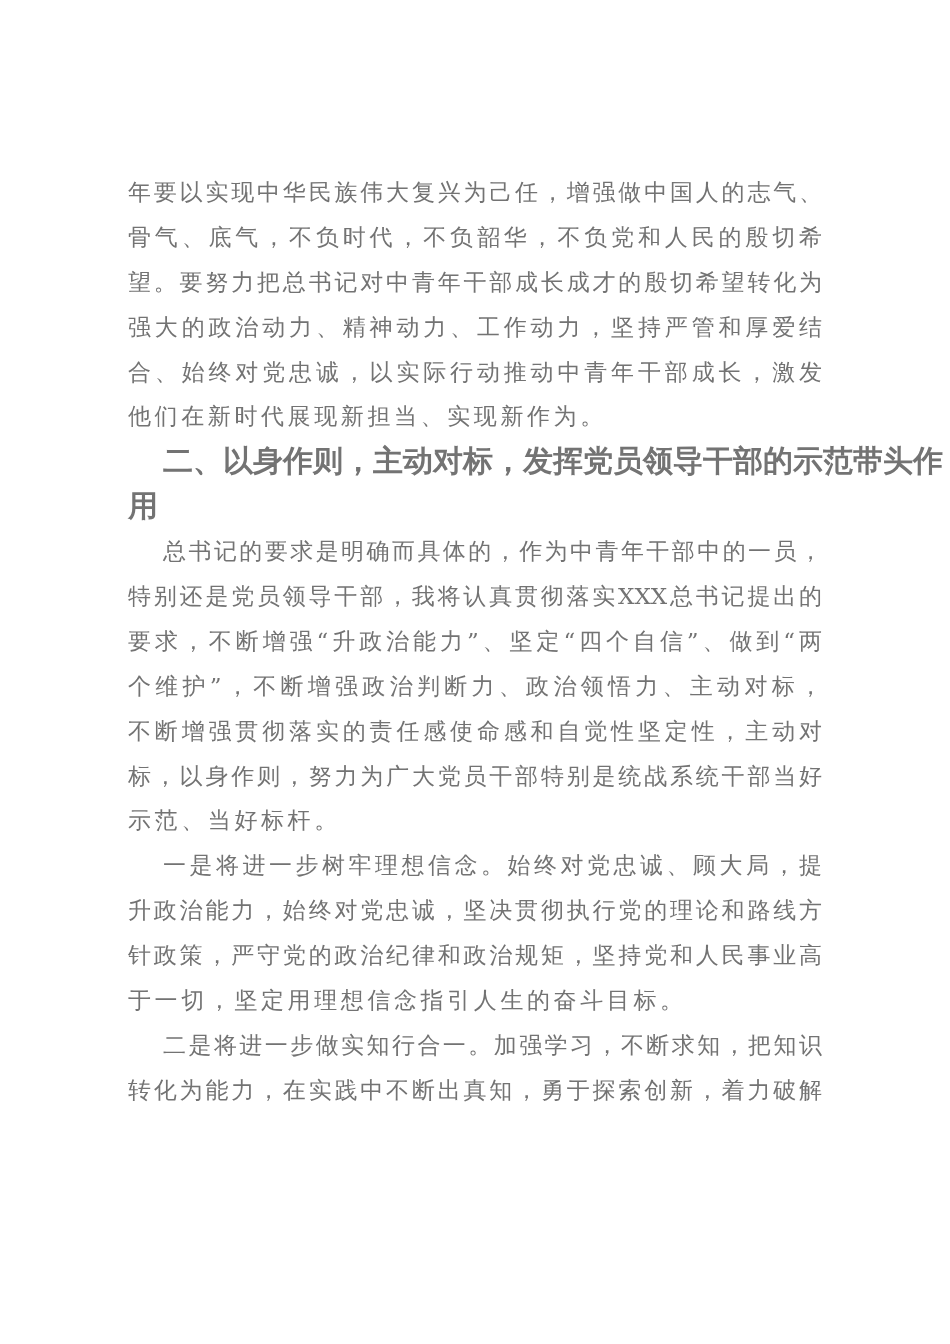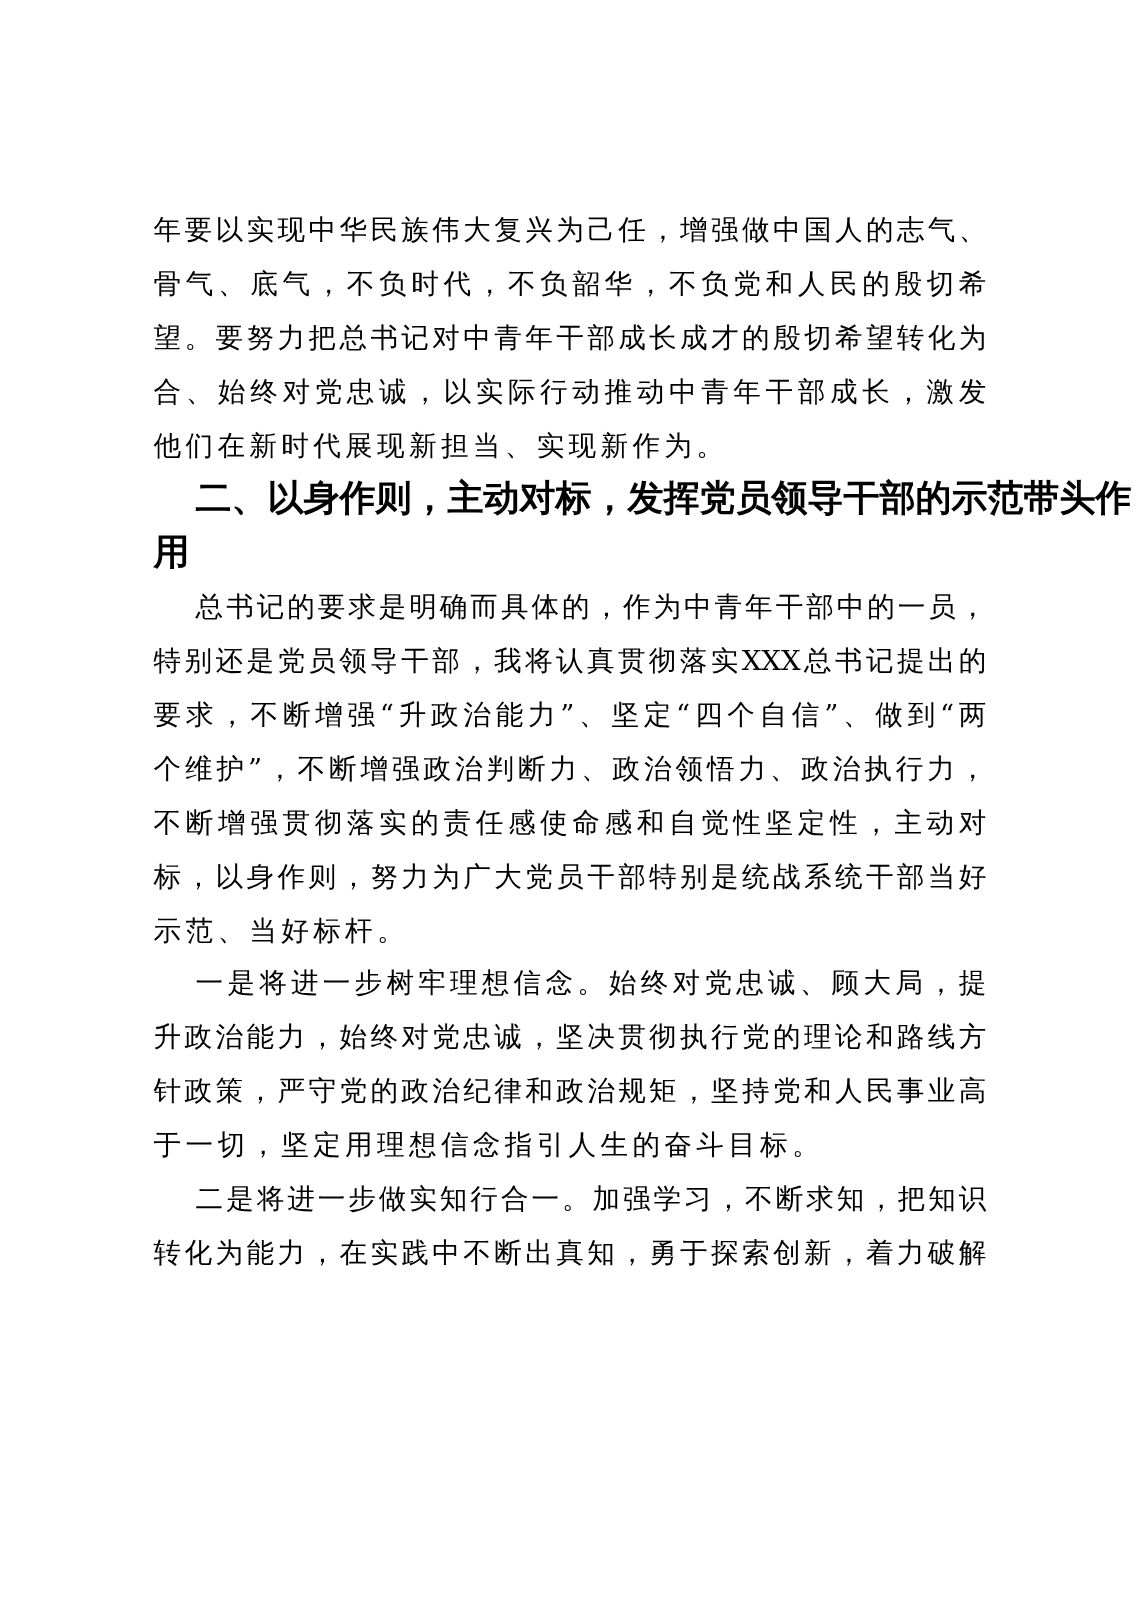--- a/index.html
+++ b/index.html
@@ -30,21 +30,21 @@
       width: 694px;
     }
     .line {
       height: 44.9px;
       line-height: 44.9px;
       font-size: 23px;
       white-space: nowrap;
       overflow: visible;
       text-align: justify;
       text-align-last: justify;
-      color: #000000;
+      color: #737373;
     }
     .line.short {
       text-align: right;
       text-align-last: left;
       letter-spacing: 3.6px;
     }
     .line.indent {
       padding-left: 35px;
     }
     .line.heading {
@@ -54,28 +54,29 @@
     }
   </style>
 </head>
 <body>
 
 <div class="page">
   <div class="text-body">
     <div class="line">年要以实现中华民族伟大复兴为己任，增强做中国人的志气、</div>
     <div class="line">骨气、底气，不负时代，不负韶华，不负党和人民的殷切希</div>
     <div class="line">望。要努力把总书记对中青年干部成长成才的殷切希望转化为</div>
+    <div class="line">强大的政治动力、精神动力、工作动力，坚持严管和厚爱结</div>
     <div class="line">合、始终对党忠诚，以实际行动推动中青年干部成长，激发</div>
     <div class="line short">他们在新时代展现新担当、实现新作为。</div>
     <div class="line heading indent">二、以身作则，主动对标，发挥党员领导干部的示范带头作</div>
     <div class="line heading short">用</div>
     <div class="line indent">总书记的要求是明确而具体的，作为中青年干部中的一员，</div>
     <div class="line">特别还是党员领导干部，我将认真贯彻落实XXX总书记提出的</div>
     <div class="line">要求，不断增强“升政治能力”、坚定“四个自信”、做到“两</div>
-    <div class="line">个维护”，不断增强政治判断力、政治领悟力、政治执行力，</div>
+    <div class="line">个维护”，不断增强政治判断力、政治领悟力、主动对标，</div>
     <div class="line">不断增强贯彻落实的责任感使命感和自觉性坚定性，主动对</div>
     <div class="line">标，以身作则，努力为广大党员干部特别是统战系统干部当好</div>
     <div class="line short">示范、当好标杆。</div>
     <div class="line indent">一是将进一步树牢理想信念。始终对党忠诚、顾大局，提</div>
     <div class="line">升政治能力，始终对党忠诚，坚决贯彻执行党的理论和路线方</div>
     <div class="line">针政策，严守党的政治纪律和政治规矩，坚持党和人民事业高</div>
     <div class="line short">于一切，坚定用理想信念指引人生的奋斗目标。</div>
     <div class="line indent">二是将进一步做实知行合一。加强学习，不断求知，把知识</div>
     <div class="line">转化为能力，在实践中不断出真知，勇于探索创新，着力破解</div>
   </div>

